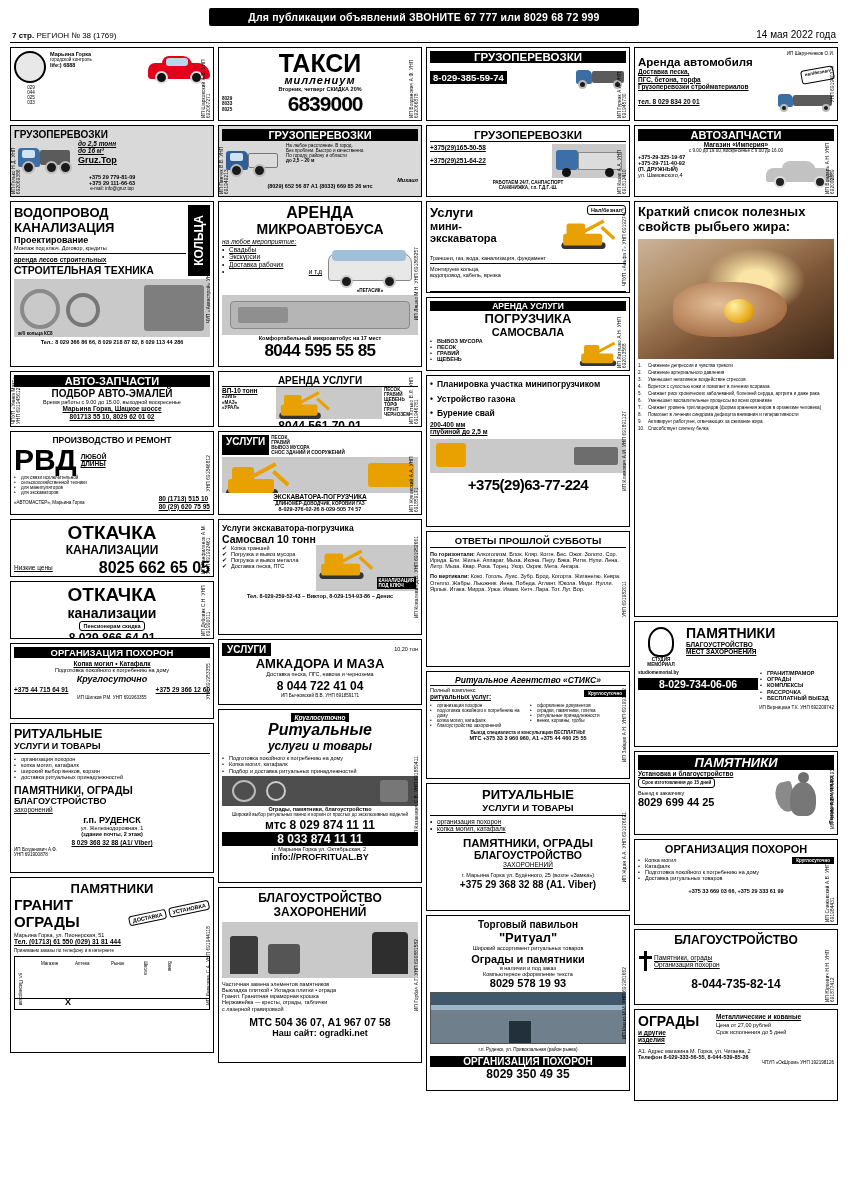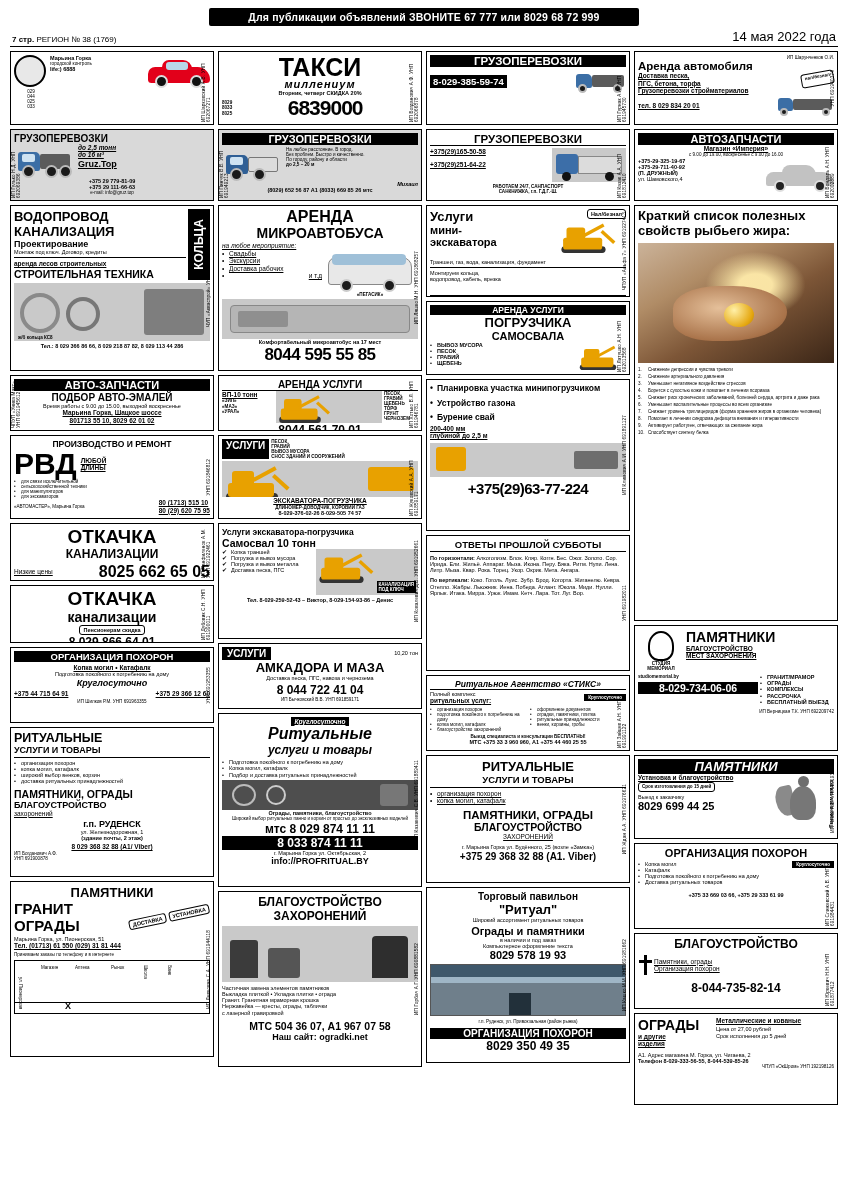--- a/index.html
+++ b/index.html
@@ -19,21 +19,21 @@
     font-weight: bold; font-size: 10.5px; letter-spacing: .2px;
     padding: 3px 0; margin: 0 auto; width: 430px;
     border-radius: 2px;
   }
   .masthead {
     display: flex; justify-content: space-between; align-items: flex-end;
     border-bottom: 1.5px solid #000; padding: 3px 2px 2px;
     font-size: 8px; margin-bottom: 4px;
   }
   .masthead .left { font-weight: bold; }
-  .masthead .right { font-size: 13px; }
+  .masthead .right { font-size: 10px; }
 
   .bottombar {
     position: absolute; left: 10px; right: 10px; bottom: 8px;
     background: #000; color: #fff; text-align: center;
     font-weight: bold; font-size: 13px; padding: 5px 0;
   }
 
   
   .grid { display: grid; grid-template-columns: 1fr 1fr 1fr 1fr; gap: 4px; }
   .col { display: flex; flex-direction: column; gap: 4px; }
@@ -737,21 +737,21 @@
         </div>
         <div class="tiny" style="margin-top:4px">
           <span class="b">По вертикали:</span>
           <span>Коко. Гоголь. Луис. Зубр. Брод. Когорта. Жиганелю. Кевра. Отелло. Жабры. Льюжник. Иена. Победа. Атлант. Юкола. Миди. Нулли. Ярлык. Итака. Мирра. Урюк. Имам. Кетч. Лара. Тот. Луг. Вор.</span>
         </div>
         <div class="sidecode">
             <div class="vert">УНП 691982011</div>
           </div>
       </div>
 
-      <div class="ad" style="height:76px">
+      <div class="ad" style="height:108px">
         <div class="b c i" style="font-size:8.5px;border-bottom:1px solid #000">Ритуальное Агентство «СТИКС»</div>
         <div class="flex between aic" style="margin-top:1px">
           <div>
             <div class="tiny">Полный комплекс</div>
             <div class="sm b">ритуальных услуг:</div>
           </div>
           <span class="invbadge xtiny">Круглосуточно</span>
         </div>
         <div class="flex gap4" style="margin-top:2px">
           <ul class="bullets xtiny" style="flex:1">

